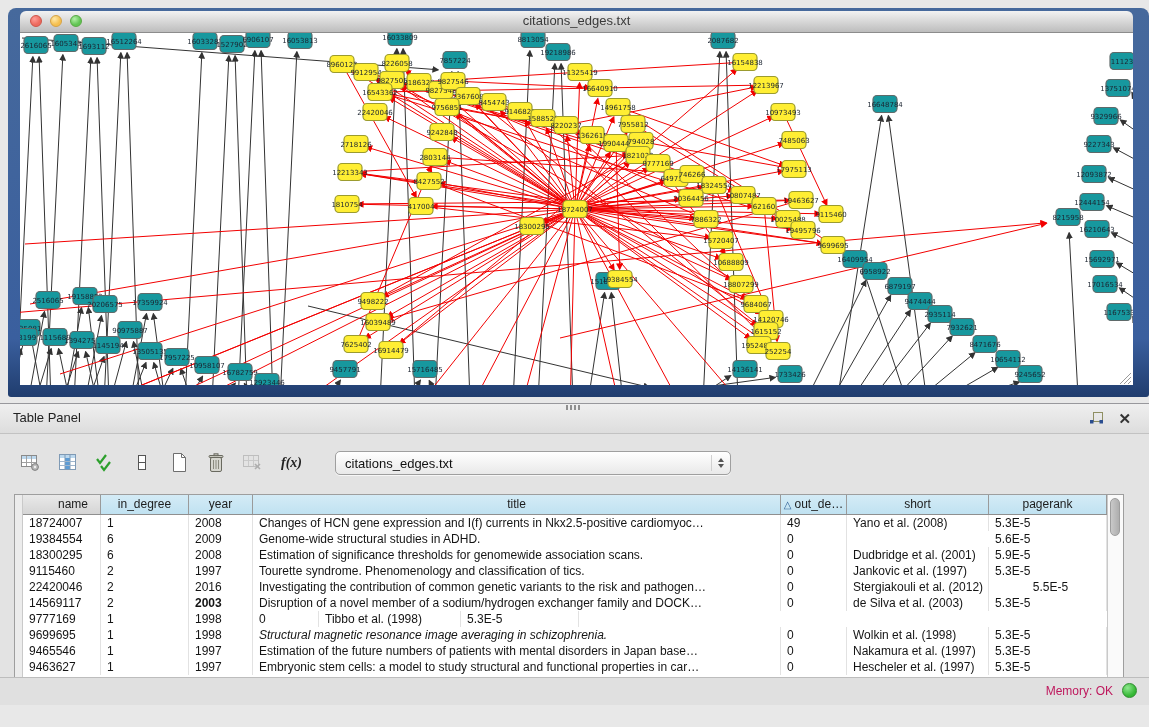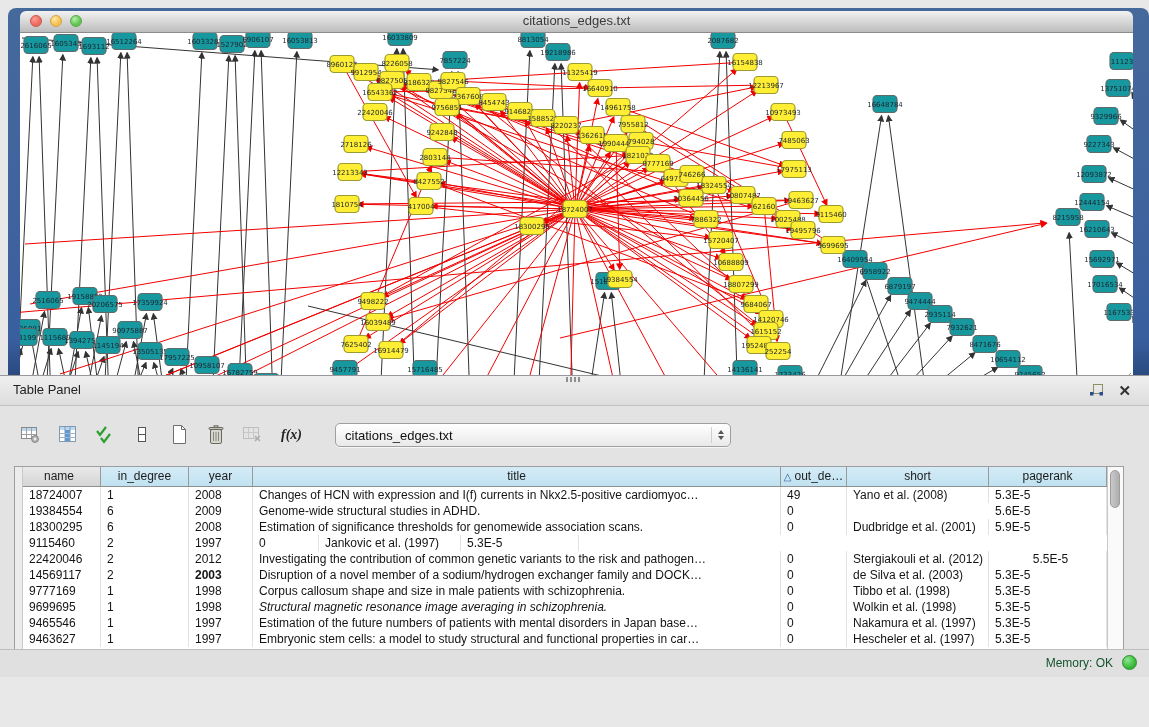--- a/index.html
+++ b/index.html
@@ -18,21 +18,21 @@
   .light.yellow{background:radial-gradient(circle at 35% 30%,#ffe9a8,#f5bf4f 60%);border:1px solid #d6a243;}
   .light.green{background:radial-gradient(circle at 35% 30%,#b4f0a8,#61c554 60%);border:1px solid #58a943;}
   .titlebar .title{text-align:center;font-size:13px;line-height:20px;color:#3a3a3a;}
   .canvas{background:#fff;height:352px;position:relative;overflow:hidden;}
   .canvas svg{display:block;}
   .blk{stroke:#333;stroke-width:1;}
   .red{stroke:#f20000;stroke-width:1;}
   .grip-lines line{stroke:#9a9a9a;stroke-width:1;}
   text.nlabel{font-family:"DejaVu Sans", sans-serif;font-size:7px;fill:#1b2430;}
   
-  .table-panel{position:absolute;left:0;top:375px;width:1149px;height:302px;background:#e3e3e3;
+  .table-panel{position:absolute;left:0;top:403px;width:1149px;height:302px;background:#e3e3e3;
     border-top:1px solid #98989c;box-sizing:border-box;}
   .panel-header{height:29px;background:linear-gradient(#efefef,#dddddd);border-bottom:1px solid #c2c2c2;
     position:relative;font-size:13px;line-height:28px;padding-left:13px;color:#222;}
   .pgrip{position:absolute;left:566px;top:1px;width:14px;height:5px;
     background:repeating-linear-gradient(90deg,#8f8f8f 0 2px,transparent 2px 4px);}
   .panel-actions{position:absolute;right:18px;top:0;display:flex;gap:14px;align-items:center;height:28px;}
   .close-x{font-size:15px;font-weight:bold;color:#333;line-height:15px;}
   .toolbar{display:flex;align-items:center;gap:11px;padding:13px 0 0 18px;height:32px;}
   .tbicon{width:26px;height:24px;display:flex;align-items:center;justify-content:center;}
   .fx{font-size:14px;color:#222;font-family:"Liberation Serif",serif;font-style:italic;font-weight:bold;margin:0 4px;}
@@ -46,40 +46,40 @@
   .arr-dn{width:0;height:0;border-left:3.5px solid transparent;border-right:3.5px solid transparent;border-top:4px solid #555;}
   
   .ntable{position:absolute;left:14px;top:90px;width:1110px;height:186px;background:#fff;
     border:1px solid #9e9e9e;box-sizing:border-box;display:flex;flex-direction:column;overflow:hidden;}
   .tinner{display:flex;flex:1;}
   .tcols{flex:1;display:flex;flex-direction:column;overflow:hidden;}
   .gutterwrap{width:7px;border-right:1px solid #c9c9c9;background:#ececec;}
   .thead{display:flex;height:19px;border-bottom:1px solid #8f8f8f;flex:none;}
   .th{box-sizing:border-box;border-right:1px solid #9a9a9a;background:linear-gradient(#d4ebf6,#c0e2f1);
      font-size:12px;line-height:18px;text-align:center;color:#1c1c1c;overflow:hidden;white-space:nowrap;flex:none;}
-  .th.gray{background:linear-gradient(#e9e9e9,#d5d5d5);text-align:right;padding-right:26px;}
+  .th.gray{background:linear-gradient(#e9e9e9,#d5d5d5);text-align:right;padding-right:12px;}
   .th .sort{color:#2e5f96;font-size:10px;margin-right:3px;}
   .tr{display:flex;height:16px;flex:none;}
   .td{box-sizing:border-box;border-right:1px solid #e2e2e2;font-size:12px;line-height:16px;
      padding-left:6px;overflow:hidden;white-space:nowrap;color:#141414;flex:none;}
   .vscroll{width:15px;background:#fafafa;border-left:1px solid #c9c9c9;position:relative;flex:none;}
   .vthumb{position:absolute;left:2px;top:3px;width:10px;height:38px;border-radius:6px;
      background:linear-gradient(90deg,#c9c9c9,#aeaeae);border:1px solid #9d9d9d;box-sizing:border-box;}
   
   .tabbar{position:absolute;left:0;top:276px;width:100%;display:flex;justify-content:center;}
   .seggroup{display:flex;border:1px solid #989898;border-radius:5px;overflow:hidden;
      background:#fff;box-shadow:0 1px 1px rgba(0,0,0,.15);}
   .seg{font-size:12px;padding:3px 13px;background:#fdfdfd;border:none;border-right:1px solid #b5b5b5;
      color:#111;font-family:inherit;}
   .seg:last-child{border-right:none;}
   .seg.active{background:linear-gradient(#838383,#6e6e6e);color:#efefef;}
   
   .statusbar{position:absolute;left:0;bottom:0;width:100%;height:27px;background:#e0e0e0;
      border-top:1px solid #bdbdbd;}
-  .statusbar .mem{position:absolute;right:36px;top:6px;font-size:12px;color:#14532d;padding-left:28px;}
+  .statusbar .mem{position:absolute;right:36px;top:6px;font-size:12px;color:#be185d;padding-left:28px;}
   .memdot{position:absolute;right:12px;top:5px;width:15px;height:15px;border-radius:50%;
      background:radial-gradient(circle at 35% 30%,#8fe88f,#35b735 65%);border:1px solid #2c8c2c;box-sizing:border-box;}
 </style>
 </head>
 <body>
 
 <div class="net-window">
   <div class="titlebar">
     <div class="lights">
       <span class="light red"></span>
@@ -870,21 +870,21 @@
             <div class="th" style="width: 532px; flex: 1 1 0%;"><span>title</span></div>
             <div class="th" style="width: 66px;"><span class="sort">△</span><span>out_de…</span></div>
             <div class="th" style="width: 142px;"><span>short</span></div>
             <div class="th" style="width: 118px;"><span>pagerank</span></div>
           </div>
         <div class="tbody">
             <div class="tr">
               <div class="td" style="width: 78px;">18724007</div>
               <div class="td" style="width: 88px;">1</div>
               <div class="td" style="width: 64px;">2008</div>
-              <div class="td" style="width: 532px; flex: 1 1 0%;">Changes of HCN with expression and I(f) currents in Nkx2.5-positive cardiomyoc…</div>
+              <div class="td" style="width: 532px; flex: 1 1 0%;">Changes of HCN gene expression and I(f) currents in Nkx2.5-positive cardiomyoc…</div>
               <div class="td" style="width: 66px;">49</div>
               <div class="td" style="width: 142px;">Yano et al. (2008)</div>
               <div class="td" style="width: 118px;">5.3E-5</div>
             </div>
             <div class="tr">
               <div class="td" style="width: 78px;">19384554</div>
               <div class="td" style="width: 88px;">6</div>
               <div class="td" style="width: 64px;">2009</div>
               <div class="td" style="width: 532px; flex: 1 1 0%;">Genome-wide structural studies in ADHD.</div>
               <div class="td" style="width: 66px;">0</div>
@@ -897,47 +897,47 @@
               <div class="td" style="width: 64px;">2008</div>
               <div class="td" style="width: 532px; flex: 1 1 0%;">Estimation of significance thresholds for genomewide association scans.</div>
               <div class="td" style="width: 66px;">0</div>
               <div class="td" style="width: 142px;">Dudbridge et al. (2001)</div>
               <div class="td" style="width: 118px;">5.9E-5</div>
             </div>
             <div class="tr">
               <div class="td" style="width: 78px;">9115460</div>
               <div class="td" style="width: 88px;">2</div>
               <div class="td" style="width: 64px;">1997</div>
+              <div class="td" style="width: 532px; flex: 1 1 0%;">Tourette syndrome. Phenomenology and classification of tics.</div>
               <div class="td" style="width: 66px;">0</div>
               <div class="td" style="width: 142px;">Jankovic et al. (1997)</div>
               <div class="td" style="width: 118px;">5.3E-5</div>
             </div>
             <div class="tr">
               <div class="td" style="width: 78px;">22420046</div>
               <div class="td" style="width: 88px;">2</div>
-              <div class="td" style="width: 64px;">2012</div>
+              <div class="td" style="width: 64px;">2016</div>
               <div class="td" style="width: 532px; flex: 1 1 0%;">Investigating the contribution of common genetic variants to the risk and pathogen…</div>
               <div class="td" style="width: 66px;">0</div>
               <div class="td" style="width: 142px;">Stergiakouli et al. (2012)</div>
               <div class="td" style="width: 118px; text-align: center;">5.5E-5</div>
             </div>
             <div class="tr">
               <div class="td" style="width: 78px;">14569117</div>
               <div class="td" style="width: 88px;">2</div>
               <div class="td" style="width: 64px; font-weight: bold;">2003</div>
               <div class="td" style="width: 532px; flex: 1 1 0%;">Disruption of a novel member of a sodium/hydrogen exchanger family and DOCK…</div>
               <div class="td" style="width: 66px;">0</div>
               <div class="td" style="width: 142px;">de Silva et al. (2003)</div>
               <div class="td" style="width: 118px;">5.3E-5</div>
             </div>
             <div class="tr">
               <div class="td" style="width: 78px;">9777169</div>
               <div class="td" style="width: 88px;">1</div>
               <div class="td" style="width: 64px;">1998</div>
-              <div class="td" style="width: 532px; flex: 1 1 0%;">Corpus callosum shape and size in male patients with schizophrenia.</div>
               <div class="td" style="width: 66px;">0</div>
               <div class="td" style="width: 142px;">Tibbo et al. (1998)</div>
               <div class="td" style="width: 118px;">5.3E-5</div>
             </div>
             <div class="tr">
               <div class="td" style="width: 78px;">9699695</div>
               <div class="td" style="width: 88px;">1</div>
               <div class="td" style="width: 64px;">1998</div>
               <div class="td" style="width: 532px; flex: 1 1 0%; font-style: italic;">Structural magnetic resonance image averaging in schizophrenia.</div>
               <div class="td" style="width: 66px;">0</div>

